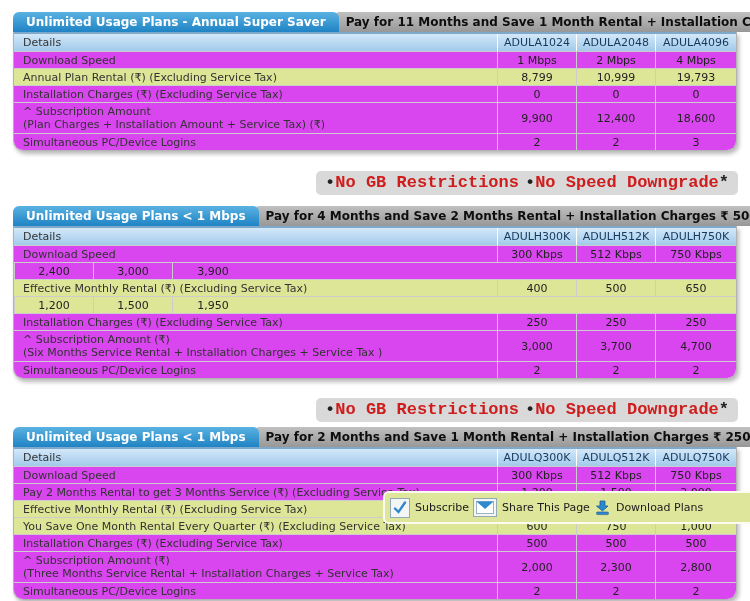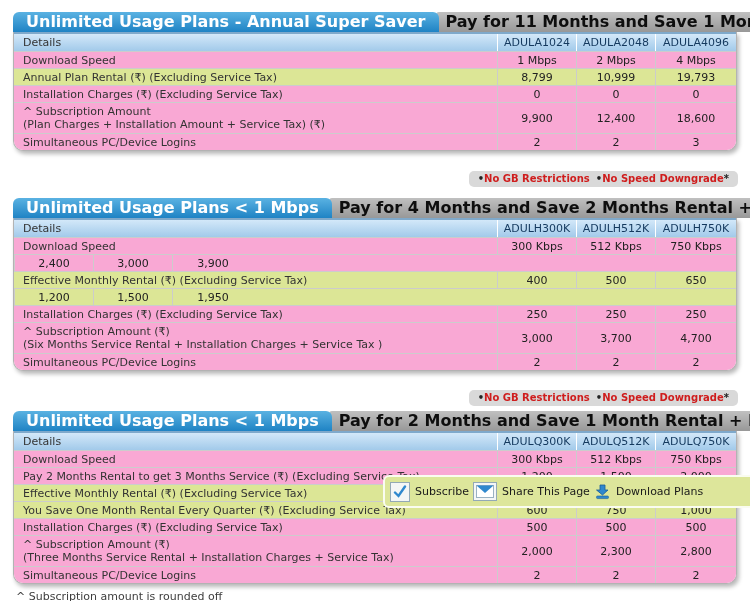--- a/index.html
+++ b/index.html
@@ -7,57 +7,57 @@
   body {
     width:750px; height:601px; overflow:hidden; position:relative;
     font-family:"DejaVu Sans","Liberation Sans",sans-serif;
     font-size:11px; color:#222;
   }
   .page { padding-top:12px; }
 
   
   .plan { margin-left:13px; width:724px; position:relative; }
   .tabs { display:flex; height:20px; align-items:flex-end; }
-  .tab { height:20px; line-height:20px; font-size:16px; font-weight:bold; white-space:nowrap; }
+  .tab { height:20px; line-height:20px; font-size:12px; font-weight:bold; white-space:nowrap; }
   .tab-blue {
     background:linear-gradient(#5ab2e2,#1f83c4); color:#fff;
     padding:0 13px; border-radius:6px 6px 0 0; position:relative; z-index:2;
   }
   .tab-gray {
     background:linear-gradient(#c0c0c0,#989898); color:#0e0e0e;
     padding:0 14px 0 10px; border-radius:3px 7px 0 0; margin-left:-3px;
   }
   .grid {
     border:1px solid #b3b3b3; border-top:none;
     border-radius:0 0 10px 10px; overflow:hidden; background:#fff;
     box-shadow:2px 3px 4px rgba(0,0,0,.28);
   }
   .thead {
     display:flex; height:19px; border-top:2px solid #7fa9cb;
     background:linear-gradient(#d3e8f9,#a2caea);
     font-weight:normal; color:#14395e;
   }
   .thead .c { display:flex; align-items:center; }
-  .tr { display:flex; height:17px; border-top:1px solid #ccc; background:#f9a8d4; }
+  .tr { display:flex; height:17px; border-top:1px solid #ccc; background:#d946ef; }
   .tr.dbl { height:31px; }
   .tr.green { background:#dce696; }
   .c { display:flex; align-items:center; }
   .c.lbl { flex:1; padding-left:9px; color:#333; }
   .c.lbl.stack { flex-direction:column; align-items:flex-start; justify-content:center; line-height:13px; }
   .c.val { width:79px; justify-content:center; border-left:1px solid #ccc; text-align:center; }
   .c.val.wide { width:81px; }
   .thead .c.val { border-left:1px solid #fff; }
 
   
   .badge-row { display:flex; justify-content:flex-end; margin-right:12px; }
   .badge-row.b1 { margin-top:20px; margin-bottom:11px; }
   .badge-row.b2 { margin-top:19px; margin-bottom:5px; }
   .badge {
     background:#d9d9d9; border-radius:5px; padding:2px 9px 3px;
-    font-size:10px; font-weight:bold; color:#222; white-space:nowrap;
+    font-size:17px; font-weight:bold; color:#222; white-space:nowrap;font-family:Liberation Mono, monospace;
   }
   .badge .red { color:#cf1d1d; }
   .badge .dot { color:#222; padding-left:6px; }
   .badge .dot.first { padding-left:0; }
 
   
   .actions {
     position:absolute; left:370px; top:64px; width:372px; height:33px;
     display:flex; align-items:center; gap:4px; padding:0 5px;
     background:#dde69b; border:2px solid rgba(255,255,255,.85);

